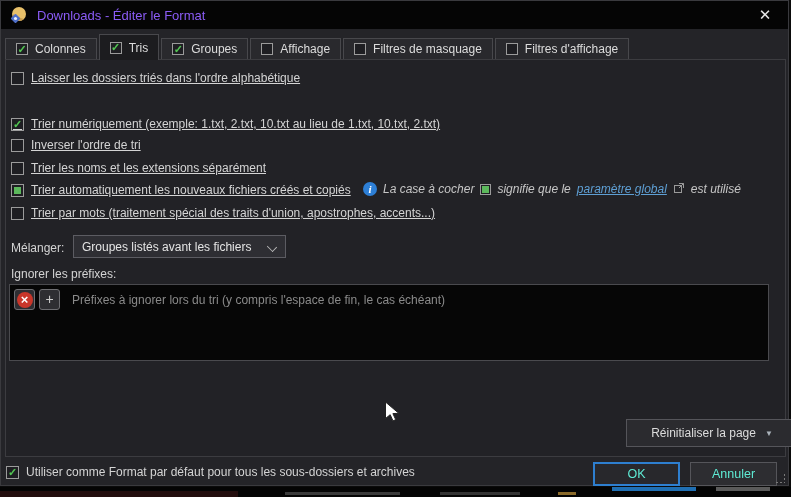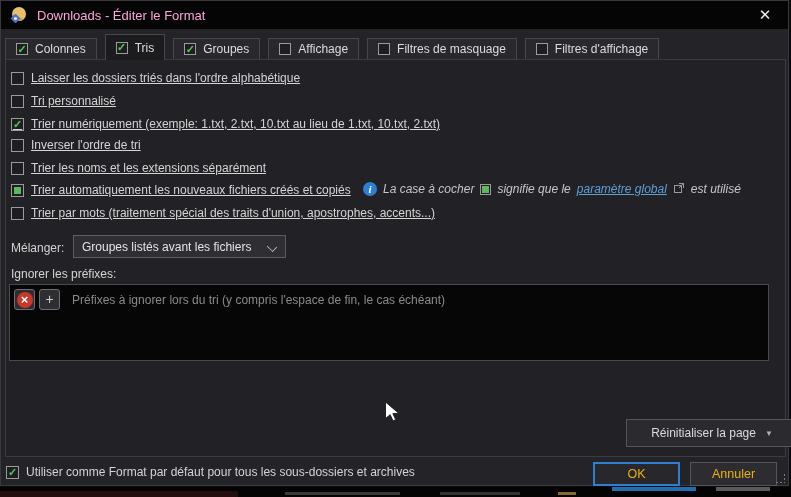--- a/index.html
+++ b/index.html
@@ -5,27 +5,27 @@
   html,body{margin:0;padding:0;background:#000;}
   .screen{position:relative;width:791px;height:497px;overflow:hidden;
           font-family:"Liberation Sans",sans-serif;font-size:12px;color:#d4d4d4;
           background:#0b0b0b;}
   .dialog{position:absolute;left:0;top:0;width:789px;height:486px;
           background:#242428;border:1px solid #3a3a3e;box-sizing:border-box;}
   
   .titlebar{position:absolute;left:0;top:0;width:100%;height:28px;background:#050505;
             display:flex;align-items:center;}
   .app-icon{width:18px;height:18px;margin-left:9px;position:relative;flex:0 0 auto;}
-  .title-text{margin-left:9px;color:#f9a8d4;font-size:13px;}
+  .title-text{margin-left:9px;color:#8b5cf6;font-size:13px;}
   .close-btn{position:absolute;right:10px;top:4px;width:26px;height:20px;display:flex;
              align-items:center;justify-content:center;color:#e8e8e8;font-size:15px;cursor:default;}
   
   .tabs{position:absolute;left:4px;top:36px;display:flex;align-items:flex-end;height:23px;}
   .tab{display:flex;align-items:center;gap:7px;height:22px;padding:0 10px;
-       background:#29292d;border:1px solid #48484c;box-sizing:border-box;margin-right:8px;
+       background:#29292d;border:1px solid #48484c;box-sizing:border-box;margin-right:2px;
        color:#dcdcdc;white-space:nowrap;}
   .tab.active{height:26px;background:#1c1c1f;border-bottom:none;position:relative;z-index:3;}
   .cb{width:13px;height:13px;box-sizing:border-box;border:1px solid #9b9b9b;background:#1e1e22;
       display:flex;align-items:center;justify-content:center;flex:0 0 auto;}
   .cb.small{width:12px;height:12px;}
   .cb.checked::after{content:"\2713";color:#53c653;font-weight:bold;font-size:11px;line-height:1;}
   .cb.global::after{content:"";width:7px;height:7px;background:#5cb85c;}
   
   .page{position:absolute;left:4px;top:58px;width:781px;height:398px;
         border:1px solid #3c3c40;box-sizing:border-box;background:#222226;}
@@ -57,21 +57,21 @@
   .del-circle{width:16px;height:16px;border-radius:50%;background:#c9362a;color:#fff;
               display:flex;align-items:center;justify-content:center;font-weight:bold;font-size:13px;line-height:1;}
   .plus-glyph{color:#cfcfcf;font-size:14px;line-height:1;margin-top:-1px;}
   .pref-placeholder{position:absolute;left:62px;top:8px;color:#8a8a8a;white-space:nowrap;}
   
   .reset-btn{position:absolute;left:625px;top:418px;width:172px;height:28px;background:#2b2b2f;
              border:1px solid #55555a;box-sizing:border-box;display:flex;align-items:center;
              justify-content:center;gap:9px;color:#dcdcdc;}
   .reset-caret{font-size:8px;color:#aab2ba;}
   .btn{position:absolute;height:24px;box-sizing:border-box;display:flex;align-items:center;
-       justify-content:center;color:#eab308;font-size:12.5px;}
+       justify-content:center;color:#5eead4;font-size:12.5px;}
   .ok-btn{left:592px;top:461px;width:87px;background:#28282c;border:2px solid #2e7fd0;}
   .cancel-btn{left:689px;top:461px;width:87px;background:#2d2d31;border:1px solid #55555a;}
   .default-row{position:absolute;left:5px;top:464px;display:flex;align-items:center;gap:7px;white-space:nowrap;}
   .grip{position:absolute;right:3px;bottom:2px;width:9px;height:9px;
         background:
          linear-gradient(#7a7a7a,#7a7a7a) 8px 8px/2px 2px no-repeat,
          linear-gradient(#7a7a7a,#7a7a7a) 8px 4px/2px 2px no-repeat,
          linear-gradient(#7a7a7a,#7a7a7a) 4px 8px/2px 2px no-repeat,
          linear-gradient(#7a7a7a,#7a7a7a) 8px 0px/2px 2px no-repeat,
          linear-gradient(#7a7a7a,#7a7a7a) 0px 8px/2px 2px no-repeat;}
@@ -125,24 +125,20 @@
         <span class="cb small"></span>
         <span>Filtres d'affichage</span>
       </div>
     </div>
 
     <div class="page"></div>
 
     <div class="opt" style="top:69px">
       <span class="cb"></span>
       <span>Laisser les dossiers triés dans l'ordre alphabétique</span>
-    </div>
-    <div class="opt" style="top:92px">
-      <span class="cb"></span>
-      <span>Tri personnalisé</span>
     </div>
     <div class="opt" style="top:115px">
       <span class="cb checked"></span>
       <span>Trier numériquement (exemple: 1.txt, 2.txt, 10.txt au lieu de 1.txt, 10.txt, 2.txt)</span>
     </div>
     <div class="opt" style="top:136px">
       <span class="cb"></span>
       <span>Inverser l'ordre de tri</span>
     </div>
     <div class="opt" style="top:159px">

